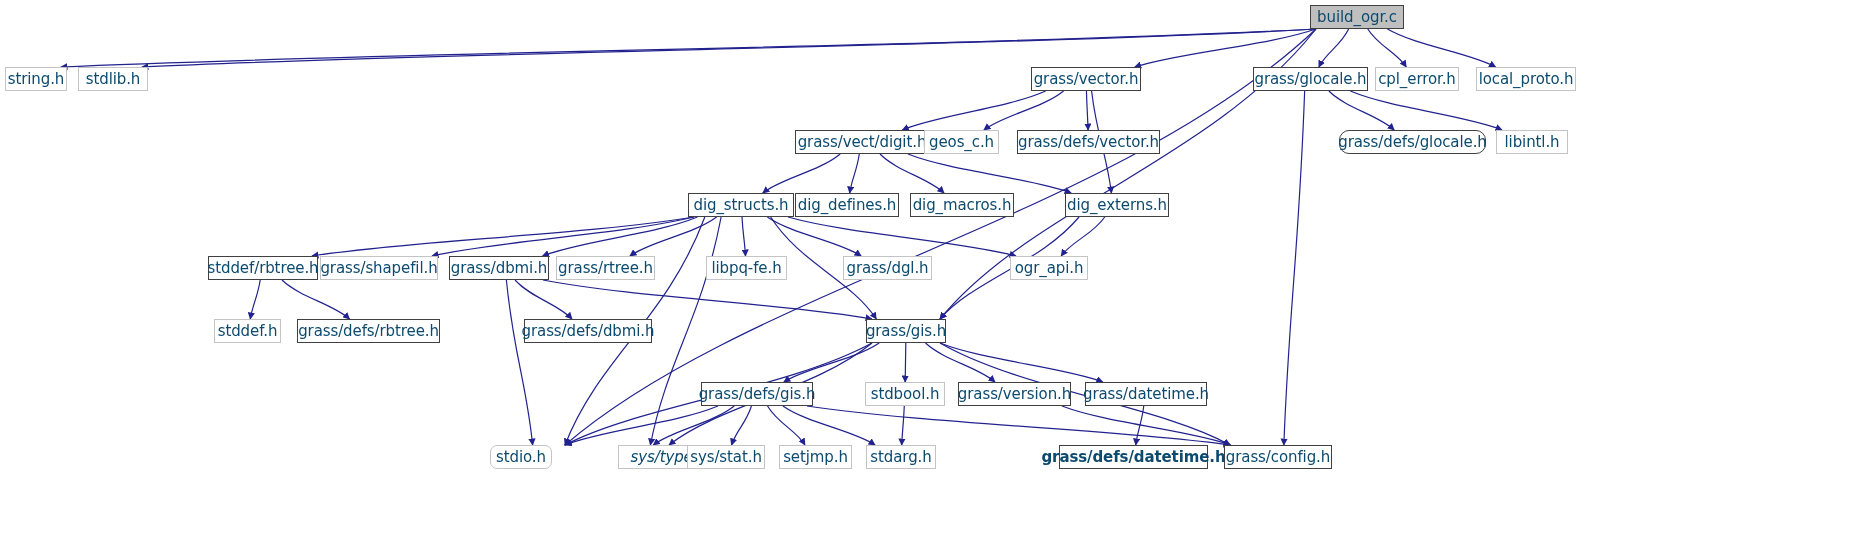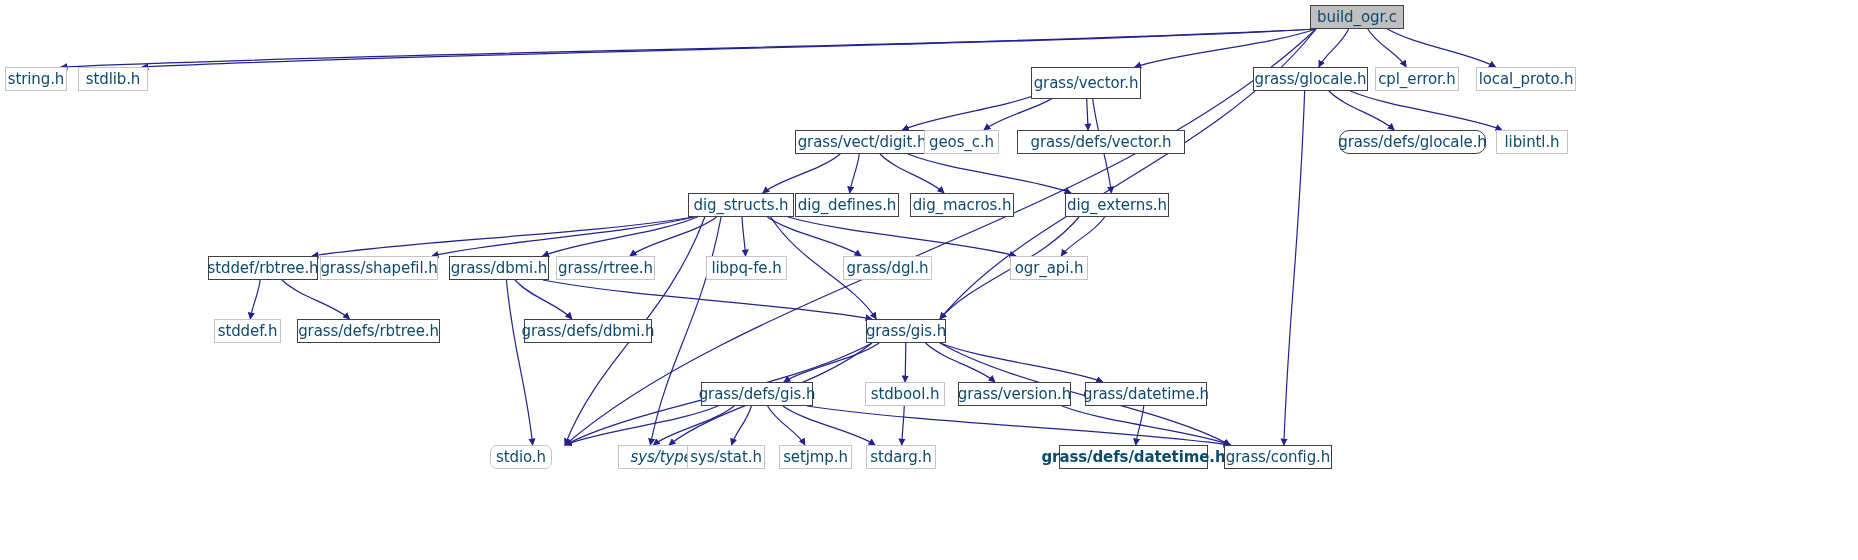--- a/index.html
+++ b/index.html
@@ -120,39 +120,39 @@
   <div id="nodes-layer">
       <div class="node current" style="left: 1310px; top: 5px; width: 94px; height: 24px;">
         <span class="node-label">build_ogr.c</span>
       </div>
       <div class="node " style="left: 5px; top: 67px; width: 62px; height: 24px;">
         <span class="node-label">string.h</span>
       </div>
       <div class="node " style="left: 78px; top: 67px; width: 70px; height: 24px;">
         <span class="node-label">stdlib.h</span>
       </div>
-      <div class="node strong" style="left: 1031px; top: 67px; width: 110px; height: 32px;">
+      <div class="node strong" style="left: 1031px; top: 67px; width: 110px; height: 24px;">
         <span class="node-label">grass/vector.h</span>
       </div>
       <div class="node strong" style="left: 1253px; top: 67px; width: 115px; height: 24px;">
         <span class="node-label">grass/glocale.h</span>
       </div>
       <div class="node " style="left: 1375px; top: 67px; width: 84px; height: 24px;">
         <span class="node-label">cpl_error.h</span>
       </div>
       <div class="node " style="left: 1476px; top: 67px; width: 100px; height: 24px;">
         <span class="node-label">local_proto.h</span>
       </div>
       <div class="node strong" style="left: 795px; top: 130px; width: 134px; height: 24px;">
         <span class="node-label">grass/vect/digit.h</span>
       </div>
       <div class="node " style="left: 924px; top: 130px; width: 75px; height: 24px;">
         <span class="node-label">geos_c.h</span>
       </div>
-      <div class="node strong" style="left: 1017px; top: 130px; width: 168px; height: 24px;">
+      <div class="node strong" style="left: 1017px; top: 130px; width: 143px; height: 24px;">
         <span class="node-label">grass/defs/vector.h</span>
       </div>
       <div class="node strong" style="left: 1339px; top: 130px; width: 147px; height: 24px; border-radius: 10px;">
         <span class="node-label">grass/defs/glocale.h</span>
       </div>
       <div class="node " style="left: 1496px; top: 130px; width: 72px; height: 24px;">
         <span class="node-label">libintl.h</span>
       </div>
       <div class="node strong" style="left: 688px; top: 193px; width: 106px; height: 24px;">
         <span class="node-label">dig_structs.h</span>

